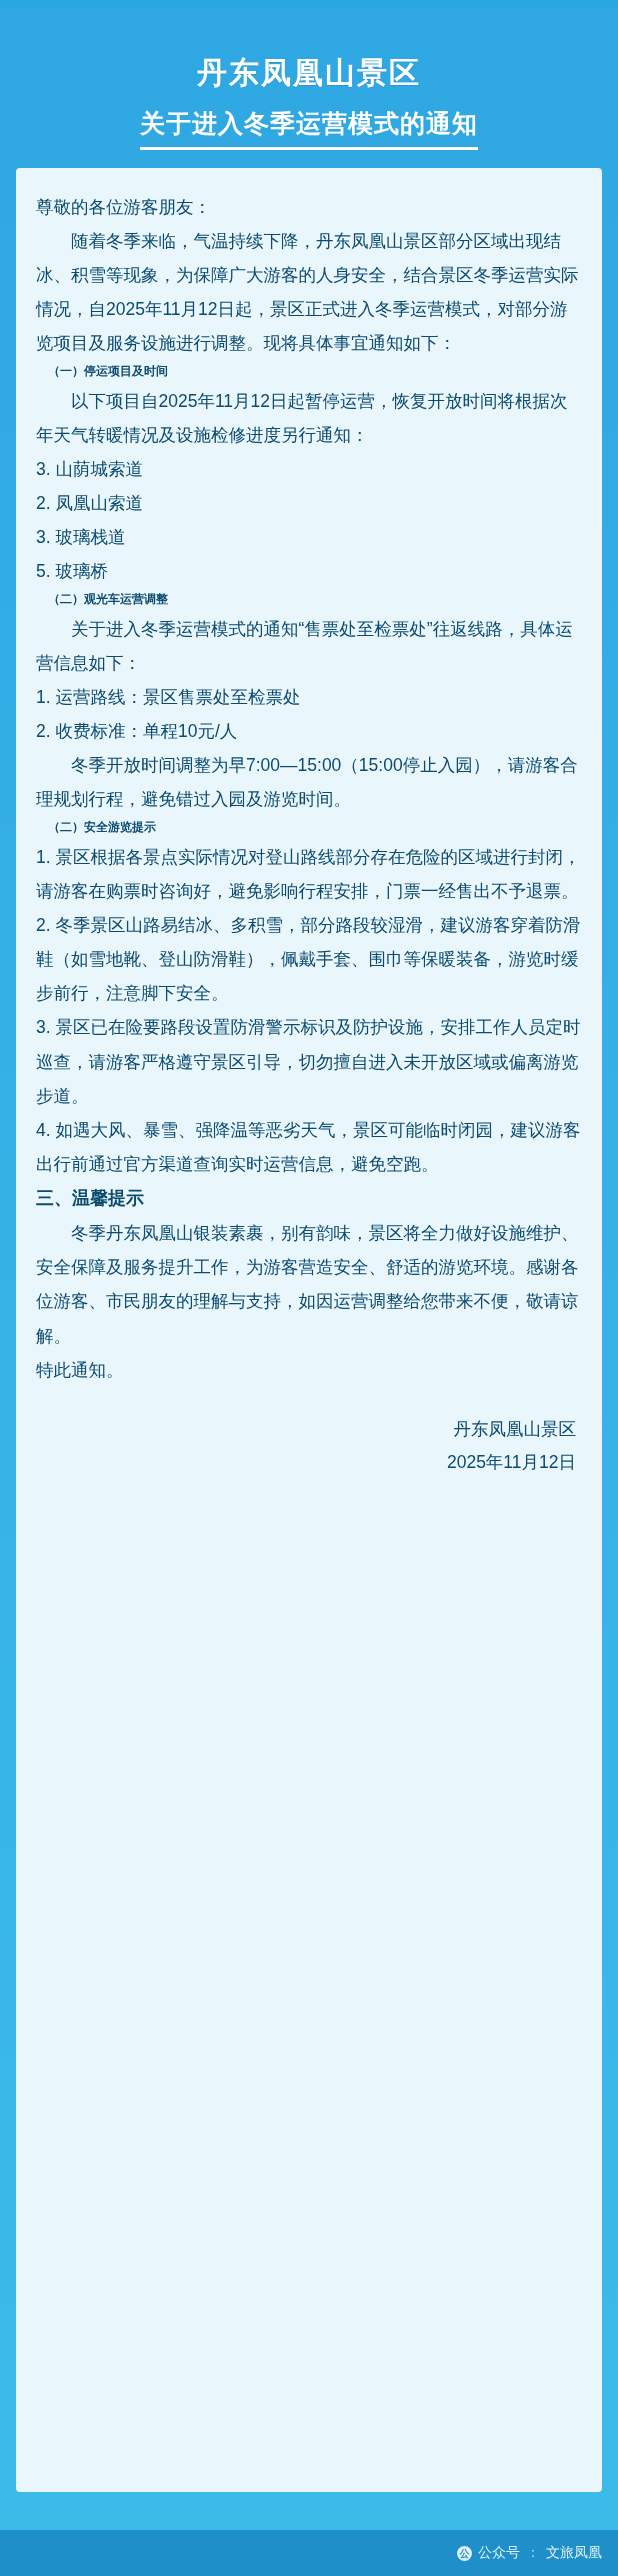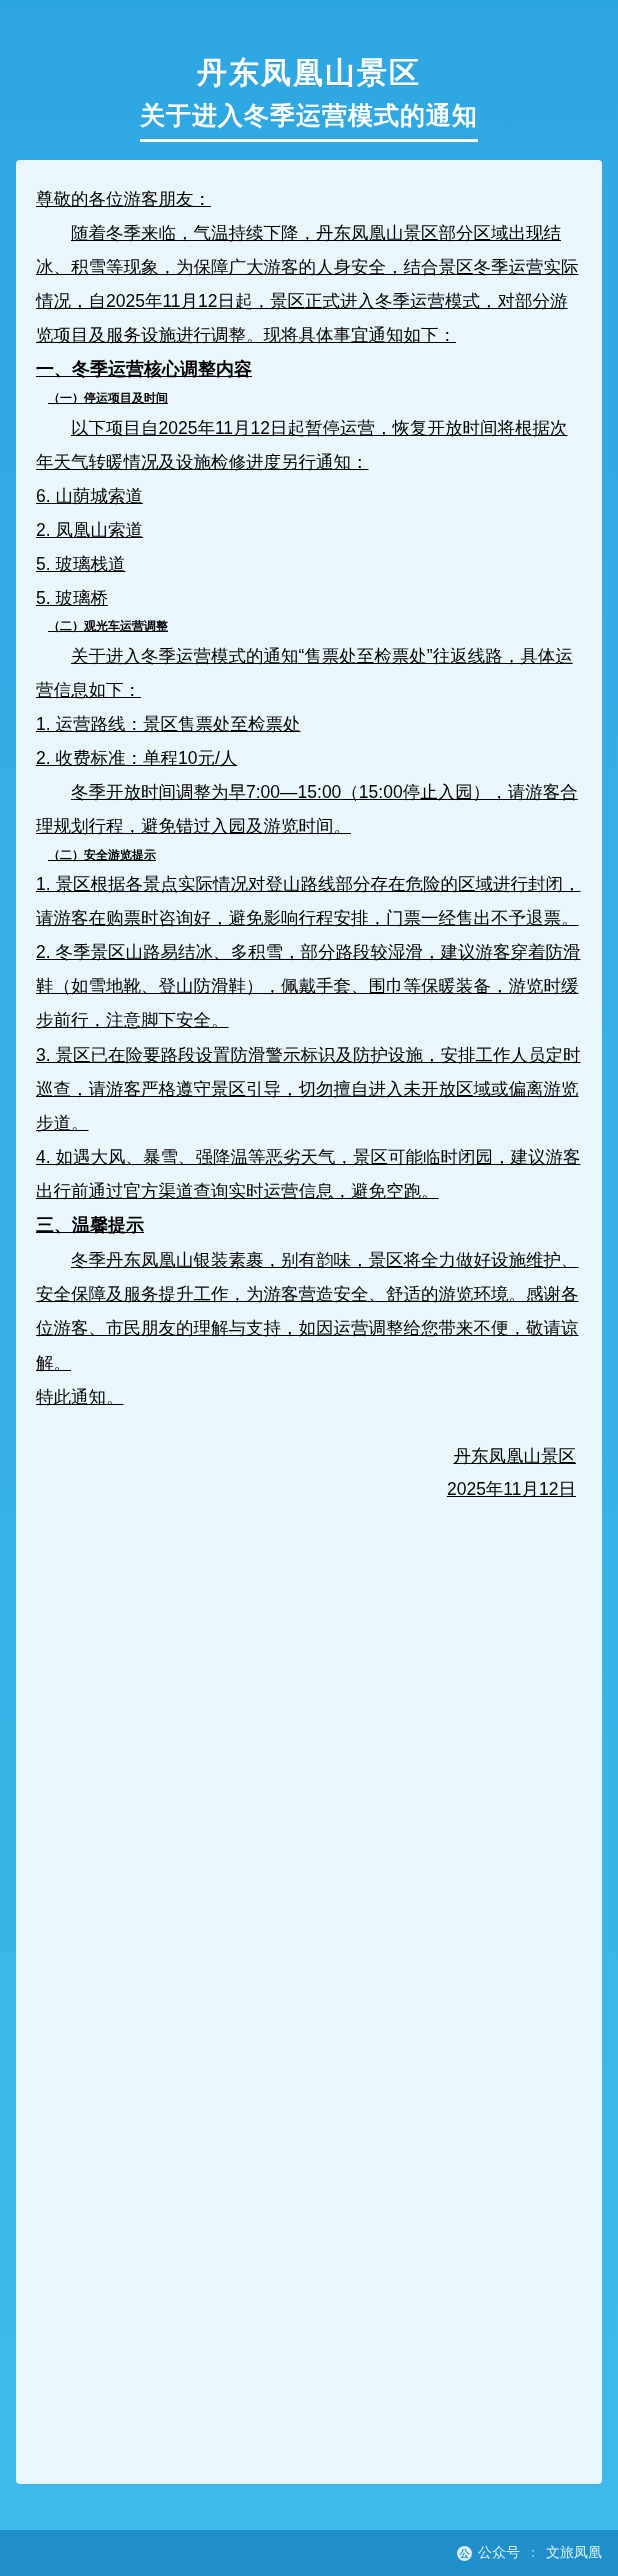--- a/index.html
+++ b/index.html
@@ -31,35 +31,34 @@
     font-weight: bold;
     letter-spacing: 2px;
     line-height: 1.35;
     text-shadow: 0 1px 0 rgba(0,0,0,0.08);
   }
   .header .title2 {
     font-size: 25px;
     font-weight: bold;
     letter-spacing: 1px;
     line-height: 1.4;
-    margin-top: 4px;
+    margin-top: 12px;
     display: inline-block;
     border-bottom: 3px solid #ffffff;
     padding-bottom: 6px;
   }
   
   .card {
     background: #e9f7fd;
     border-radius: 4px;
     padding: 22px 20px 26px 20px;
-    color: #000000;
+    color: #0c4a6e;
     font-size: 17.5px;
     line-height: 1.95;
     min-height: 2324px;
-    text-decoration: underline;
   }
   .card p { margin: 0; }
   .ind { text-indent: 2em; }
   .h2 {
     font-weight: bold;
     font-size: 18px;
   }
   .h3 {
     font-weight: bold;
     font-size: 12px;
@@ -109,26 +108,25 @@
   <div class="header">
     <div class="title1">丹东凤凰山景区</div>
     <div class="title2">关于进入冬季运营模式的通知</div>
   </div>
 
   <div class="card">
 
     <p>尊敬的各位游客朋友：</p>
     <p class="ind">随着冬季来临，气温持续下降，丹东凤凰山景区部分区域出现结冰、积雪等现象，为保障广大游客的人身安全，结合景区冬季运营实际情况，自2025年11月12日起，景区正式进入冬季运营模式，对部分游览项目及服务设施进行调整。现将具体事宜通知如下：</p>
 
-    <p class="h2">一、冬季运营核心调整内容</p>
     <p class="h3">（一）停运项目及时间</p>
     <p class="ind">以下项目自2025年11月12日起暂停运营，恢复开放时间将根据次年天气转暖情况及设施检修进度另行通知：</p>
-    <p class="listitem">6. 山荫城索道</p>
+    <p class="listitem">3. 山荫城索道</p>
     <p class="listitem">2. 凤凰山索道</p>
-    <p class="listitem">5. 玻璃栈道</p>
+    <p class="listitem">3. 玻璃栈道</p>
     <p class="listitem">5. 玻璃桥</p>
 
     <p class="h3">（二）观光车运营调整</p>
     <p class="ind">关于进入冬季运营模式的通知“售票处至检票处”往返线路，具体运营信息如下：</p>
     <p class="listitem">1. 运营路线：景区售票处至检票处</p>
     <p class="listitem">2. 收费标准：单程10元/人</p>
 
     <p class="ind">冬季开放时间调整为早7:00—15:00（15:00停止入园），请游客合理规划行程，避免错过入园及游览时间。</p>
 
     <p class="h3">（二）安全游览提示</p>

